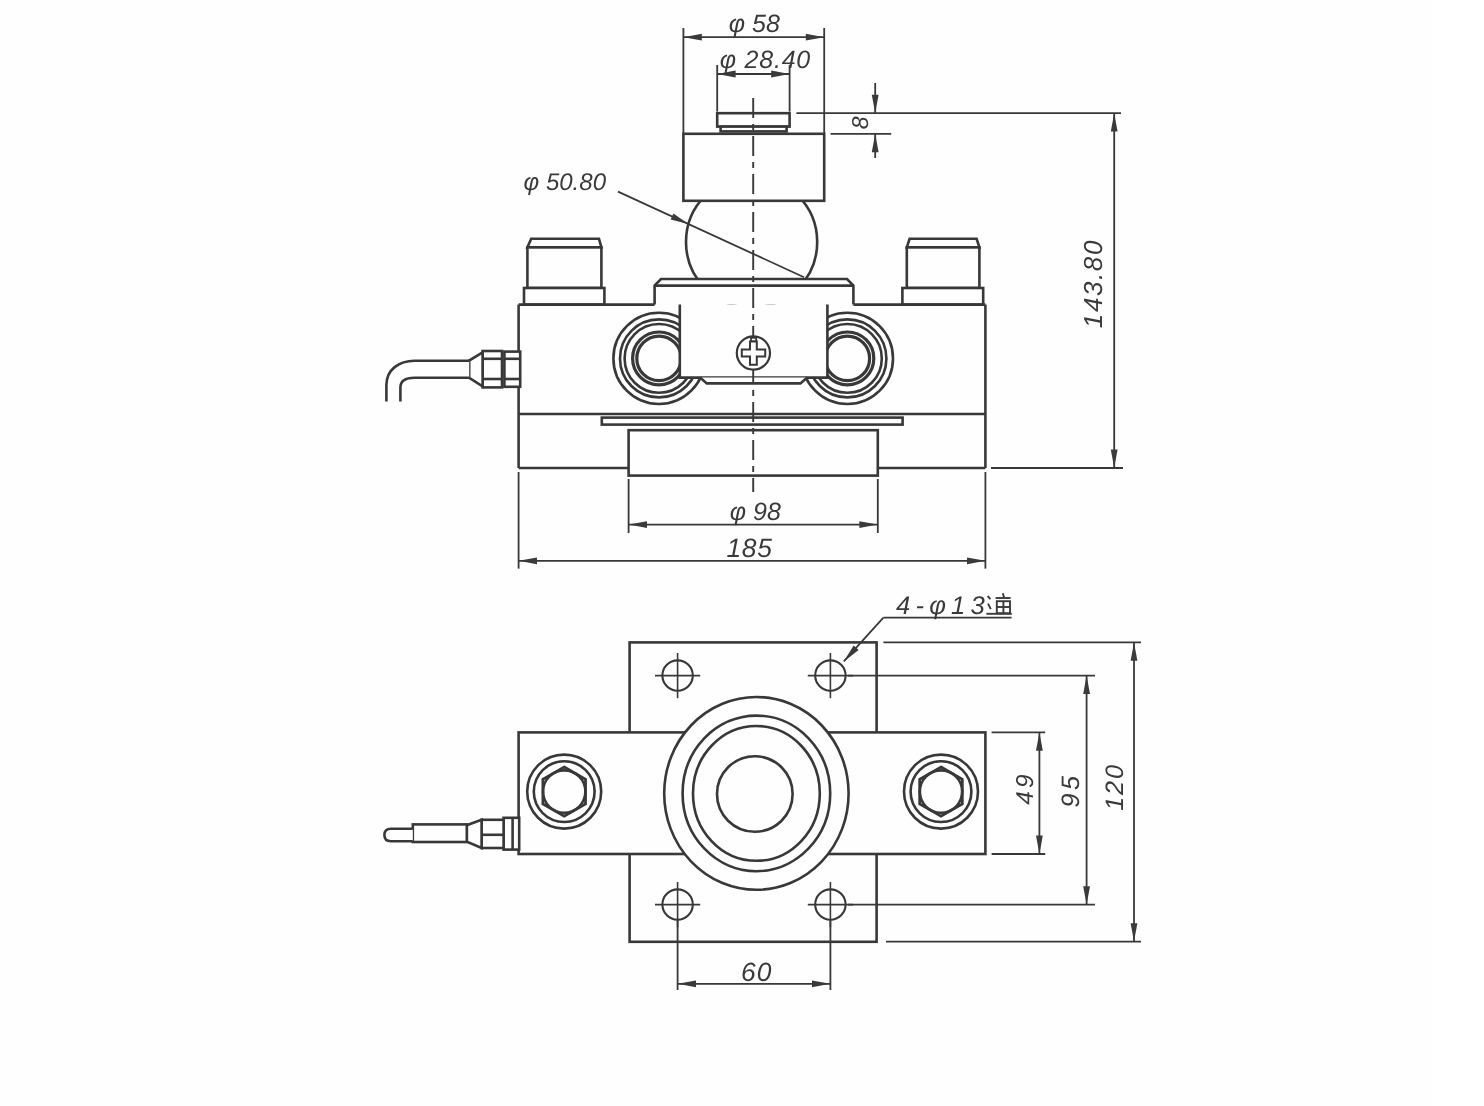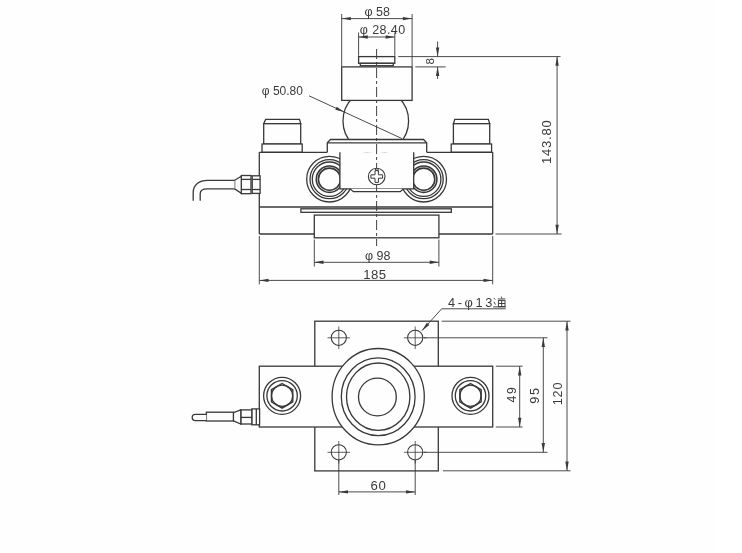--- a/index.html
+++ b/index.html
@@ -1,16 +1,16 @@
 <!DOCTYPE html>
 <html><head>
 <meta charset="utf-8">
 <style>
   html,body{margin:0;padding:0;background:#ffffff;}
-  .wrap{width:716px;height:553px;background:#fefefe;}
+  .wrap{width:716px;height:553px;background:#fefefe;font-style:italic;}
   text{font-family:"Liberation Sans",sans-serif;fill:#3a3a3a;}
 </style>
 </head>
 <body>
 <div class="wrap">
 <svg width="742" height="553" viewBox="0 0 742 553">
 <defs>
   <marker id="ar" viewBox="-10 -3 11 6" refX="0" refY="0" markerWidth="11" markerHeight="6" orient="auto-start-reverse" markerUnits="userSpaceOnUse">
     <path d="M0,0 L-9.2,-1.7 L-9.2,1.7 Z" fill="#3a3a3a"></path>
   </marker>

